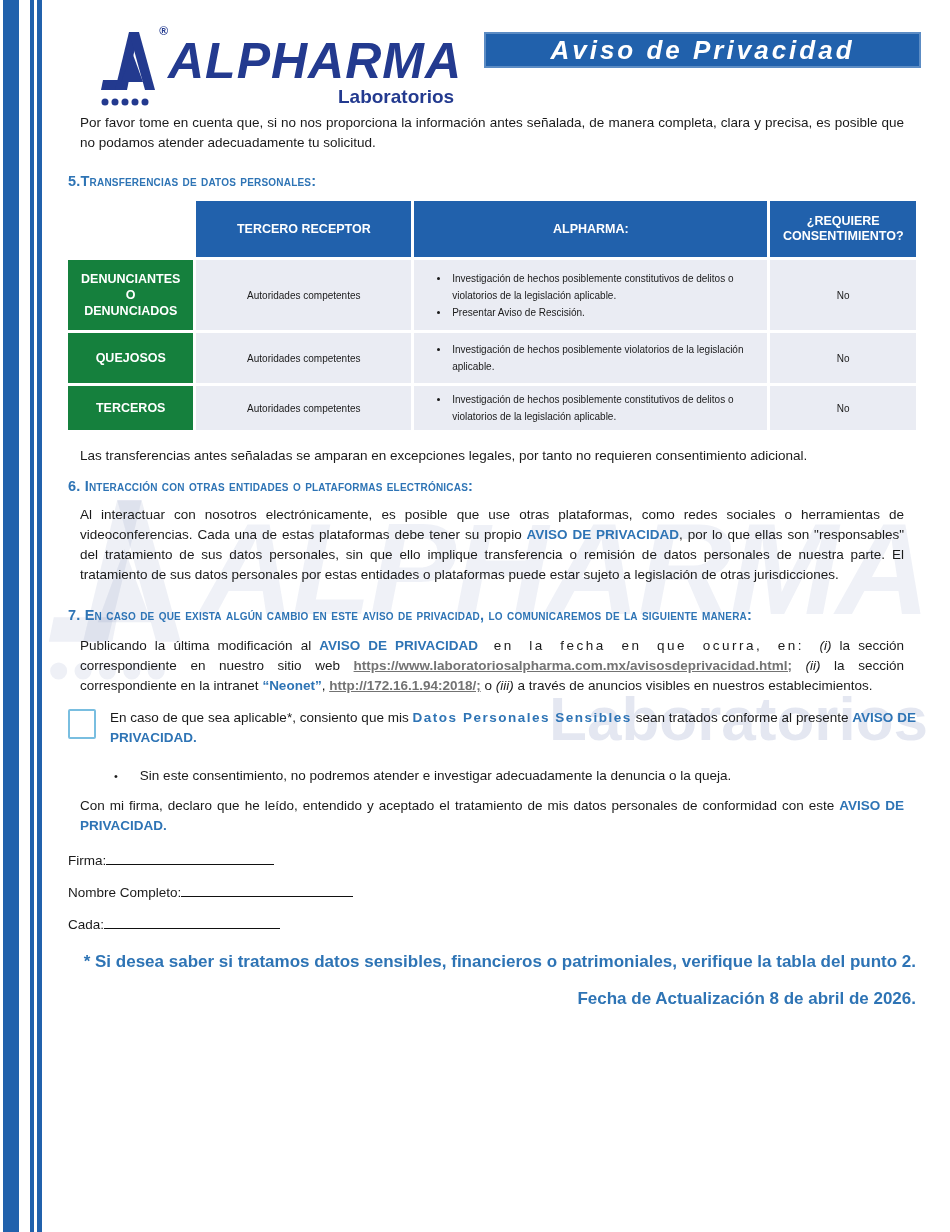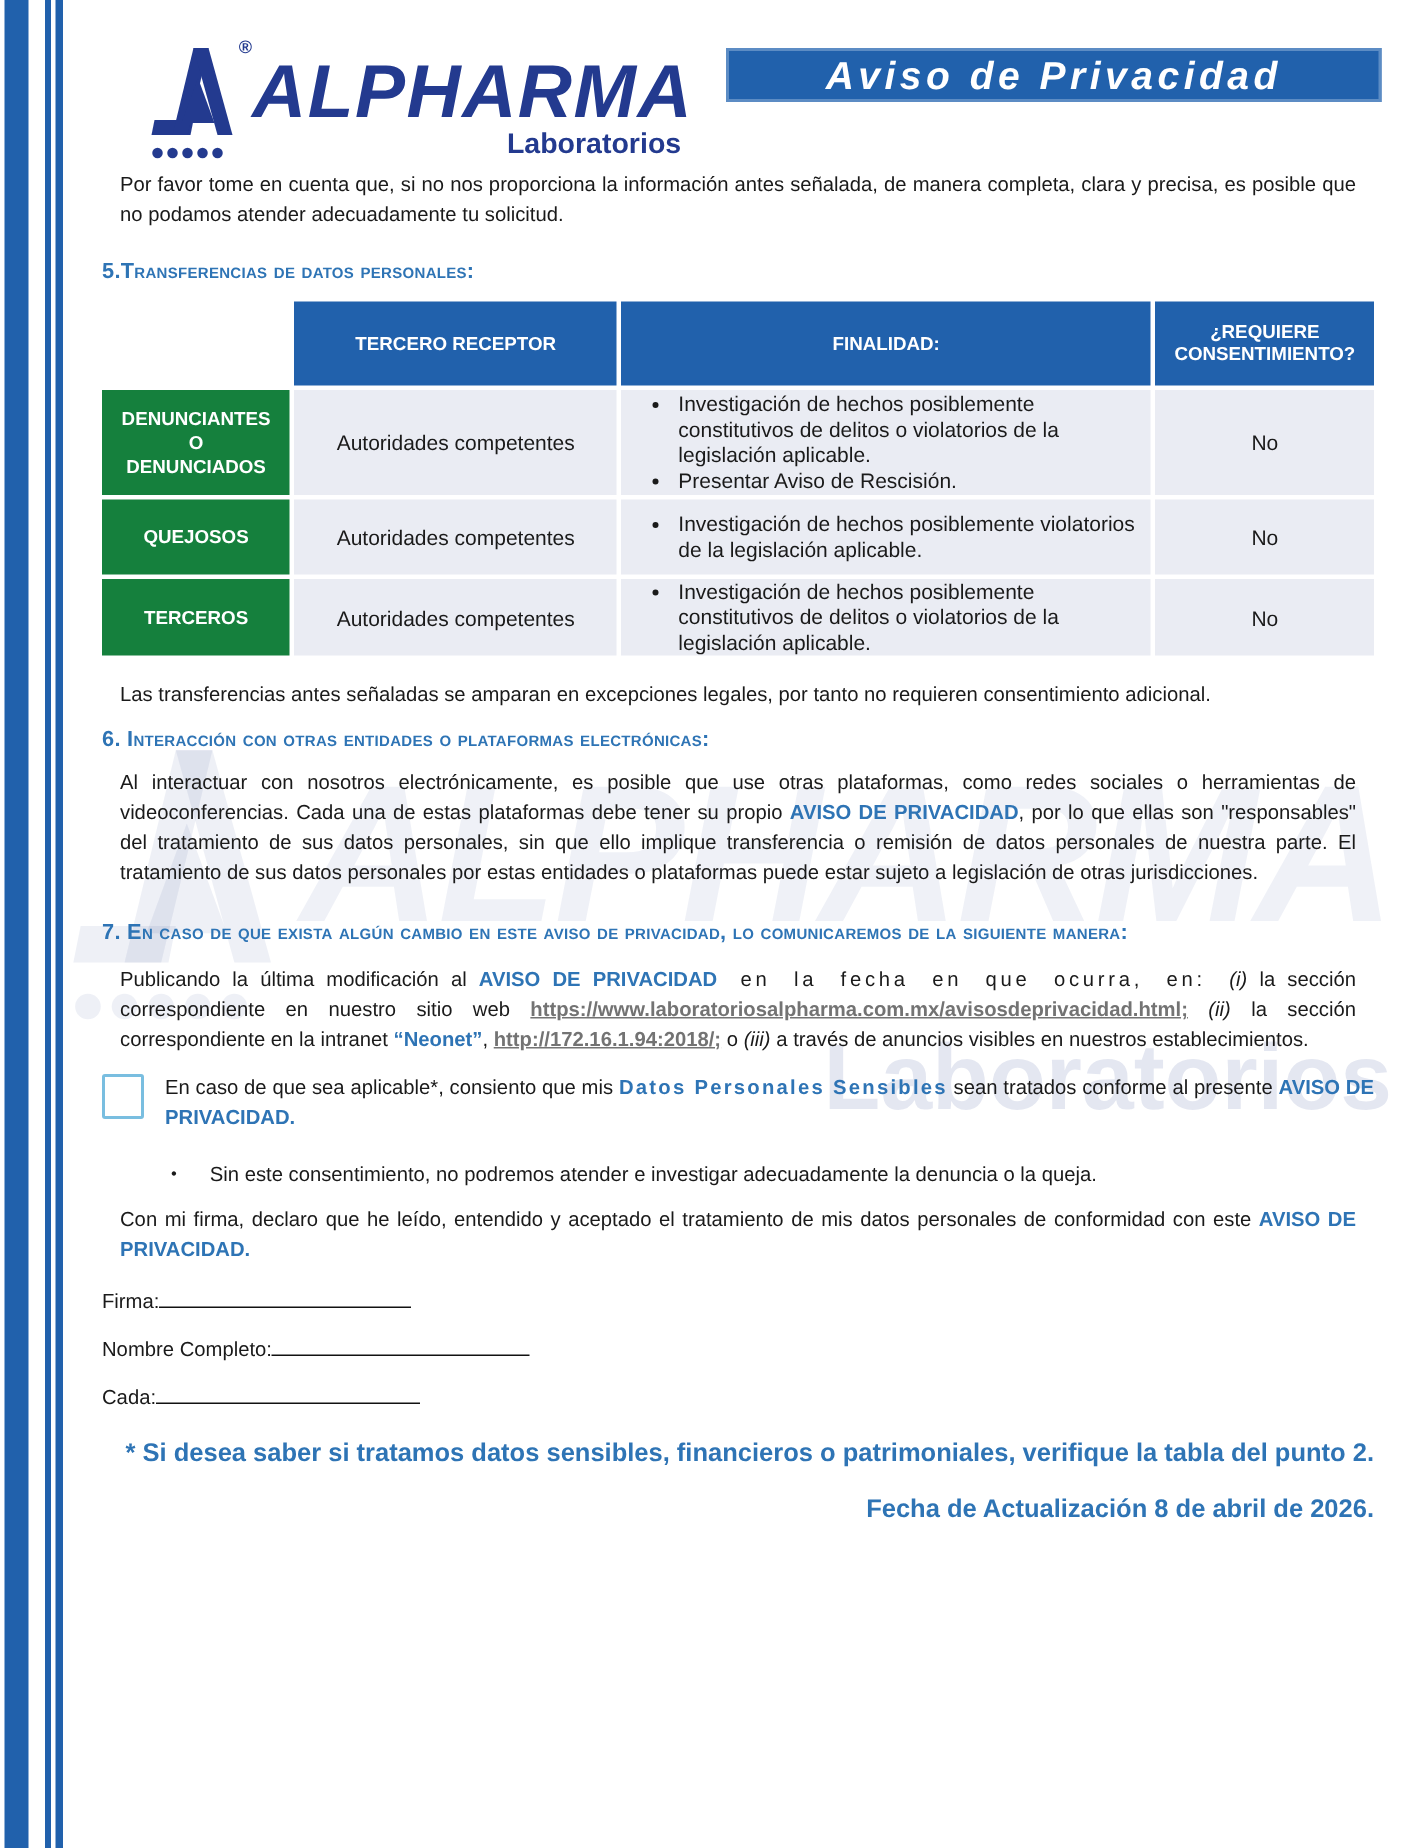--- a/index.html
+++ b/index.html
@@ -47,21 +47,21 @@
   .seg-bluespaced{color:#2E74B5;font-weight:bold;letter-spacing:1.5px;}
   .seg-spaced{letter-spacing:2.5px;word-spacing:5px;}
   .seg-link{color:#737373;font-weight:bold;text-decoration:underline;}
   .seg-italic{font-style:italic;}
 
   
   table.transfer{border-collapse:separate;border-spacing:3px;width:854px;margin-left:-3px;margin-top:9px;table-layout:fixed;}
   table.transfer th{background:#2161AC;color:#fff;font-weight:bold;font-size:12.5px;text-align:center;vertical-align:middle;padding:3px 8px;line-height:15px;}
   table.transfer th.corner{background:transparent;}
   td.rowlabel{background:#15803d;color:#fff;font-weight:bold;font-size:12.5px;text-align:center;vertical-align:middle;padding:4px 10px;line-height:16px;}
-  td.cell{background:#EAECF3;font-size:14px;color:#1a1a1a;vertical-align:middle;padding:0 6px;}
+  td.cell{background:#EAECF3;font-size:10px;color:#1a1a1a;vertical-align:middle;padding:0 6px;}
   td.center{text-align:center;}
   td.fin ul{margin:0;padding-left:30px;}
   td.fin li{line-height:17px;padding-left:2px;}
   tr.hdr{height:56px;margin-top:44px;} tr.r1{height:70px;} tr.r2{height:50px;margin-top:26px;} tr.r3{height:44px;}
 
   
   .checkbox-row{display:flex;margin-top:9px;}
   .checkbox{width:24px;height:26px;border:2px solid #79BEE0;border-radius:2px;background:#fff;flex:none;margin-right:14px;margin-top:1px;}
   .checkbox-label{font-size:13.5px;line-height:20px;text-align:justify;flex:1;}
   .sub-bullet{display:flex;margin-top:19px;padding-left:46px;font-size:13.5px;line-height:18px;}
@@ -146,21 +146,21 @@
       <colgroup>
           <col style="width:125px">
           <col style="width:214px">
           <col style="width:352px">
           <col style="width:145px">
         </colgroup>
       <tbody>
           <tr class="hdr">
         <th class="corner"></th>
         <th>TERCERO RECEPTOR</th>
-        <th>FINALIDAD:</th>
+        <th>ALPHARMA:</th>
         <th>¿REQUIERE CONSENTIMIENTO?</th>
       </tr>
       <tr class="r1">
         <td class="rowlabel">DENUNCIANTES O DENUNCIADOS</td>
         <td class="cell center">Autoridades competentes</td>
         <td class="cell fin">
               <ul>
                 <li>Investigación de hechos posiblemente constitutivos de delitos o violatorios de la legislación aplicable.</li>
                 <li>Presentar Aviso de Rescisión.</li>
               </ul>

